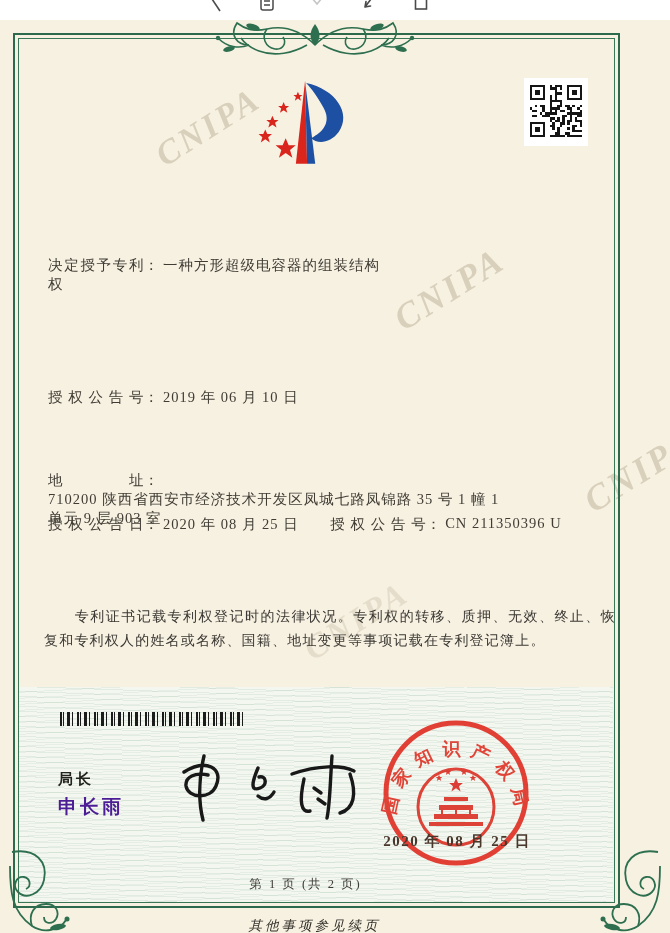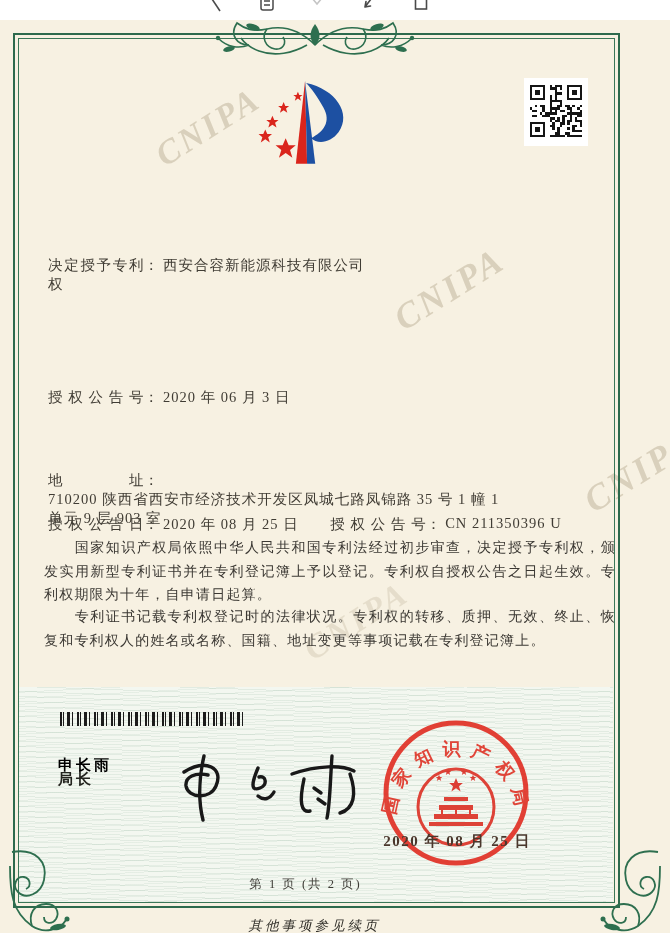--- a/index.html
+++ b/index.html
@@ -50,22 +50,22 @@
         color:#3b3833;letter-spacing:1.2px;text-align:justify;text-indent:2.2em;z-index:2;}
   
   .barcode{position:absolute;left:60px;top:692px;width:184px;height:14px;z-index:2;
       background:repeating-linear-gradient(90deg,
         #1c1c1c 0 2px, transparent 2px 3px,
         #1c1c1c 3px 4px, transparent 4px 7px,
         #1c1c1c 7px 10px, transparent 10px 12px,
         #1c1c1c 12px 13px, transparent 13px 17px);}
   .sig-title{position:absolute;left:58px;top:750px;font-family:"Liberation Sans","DejaVu Sans",sans-serif;
       font-size:15px;font-weight:600;letter-spacing:3px;color:#24241f;z-index:2;}
-  .sig-name{position:absolute;left:58px;top:736px;font-family:"Liberation Sans","DejaVu Sans",sans-serif;
-      font-size:15px;font-weight:600;letter-spacing:3px;color:#000000;z-index:2;}
+  .sig-name{position:absolute;left:58px;top:774px;font-family:"Liberation Sans","DejaVu Sans",sans-serif;
+      font-size:19px;font-weight:600;letter-spacing:3px;color:#4c1d95;z-index:2;}
   .signature{position:absolute;left:170px;top:726px;z-index:2;}
   .seal{position:absolute;left:372px;top:695px;z-index:2;}
   .seal-date{position:absolute;left:366px;top:812px;width:182px;text-align:center;
       font-size:15px;font-weight:bold;letter-spacing:1.5px;color:#4a372c;z-index:3;}
   .page-indicator{position:absolute;left:13px;top:856px;width:585px;text-align:center;
       font-size:12.5px;letter-spacing:2px;color:#3d3b35;z-index:2;}
   .cont-note{position:absolute;left:13px;top:897px;width:603px;text-align:center;
       font-size:13.5px;letter-spacing:3px;color:#33312b;z-index:2;font-style:italic;}
   
   .orn{position:absolute;z-index:4;pointer-events:none;}
@@ -293,38 +293,37 @@
         <i style="grid-row:21;grid-column:20"></i>
         <i style="grid-row:21;grid-column:21"></i>
       </div>
     <span class="qr-finder qf-tl"></span>
     <span class="qr-finder qf-tr"></span>
     <span class="qr-finder qf-bl"></span>
   </div>
 
 
   <div class="frow" style="top:236px">
-    <span class="flabel">决定授予专利权</span><span class="fcolon">：</span><span class="fvalue">西安合容新能源科技有限公司</span>
+    <span class="flabel">决定授予专利权</span><span class="fcolon">：</span><span class="fvalue">一种方形超级电容器的组装结构</span>
   </div>
   <div class="frow" style="top:368px">
-    <span class="flabel">授权公告号</span><span class="fcolon">：</span><span class="fvalue">2020 年 06 月 3 日</span>
+    <span class="flabel">授权公告号</span><span class="fcolon">：</span><span class="fvalue">2019 年 06 月 10 日</span>
   </div>
   <div class="frow" style="top:451px">
     <span class="flabel">地址</span><span class="fcolon">：</span><span class="fvalue addr">710200 陕西省西安市经济技术开发区凤城七路凤锦路 35 号 1 幢 1 单元 9 层 903 室</span>
   </div>
   <div class="frow" style="top:495px">
     <span class="grant-pair left">
       <span class="flabel">授权公告日</span><span class="fcolon">：</span><span class="fvalue">2020 年 08 月 25 日</span>
     </span>
     <span class="grant-pair">
       <span class="flabel">授权公告号</span><span class="fcolon">：</span><span class="fvalue">CN 211350396 U</span>
     </span>
   </div>
 
-  <div class="para" style="top:516px">国家知识产权局依照中华人民共和国专利法经过初步审查，决定授予专利权，颁发实用新型专利证书并在专利登记簿上予以登记。专利权自授权公告之日起生效。专利权期限为十年，自申请日起算。</div>
   <div class="para" style="top:585px">专利证书记载专利权登记时的法律状况。专利权的转移、质押、无效、终止、恢复和专利权人的姓名或名称、国籍、地址变更等事项记载在专利登记簿上。</div>
 
   <div class="barcode"></div>
 
   <div class="sig-title">局长</div>
   <div class="sig-name">申长雨</div>
   <svg class="signature" width="200" height="84" viewBox="0 0 200 84">
     <g stroke="#181818" stroke-width="3.4" fill="none" stroke-linecap="round" stroke-linejoin="round">
       <path d="M34,10 C29,32 28,54 33,74"></path>
       <path d="M14,26 C36,12 54,22 46,40 C40,54 18,52 16,40 C15,31 25,26 38,29"></path>

